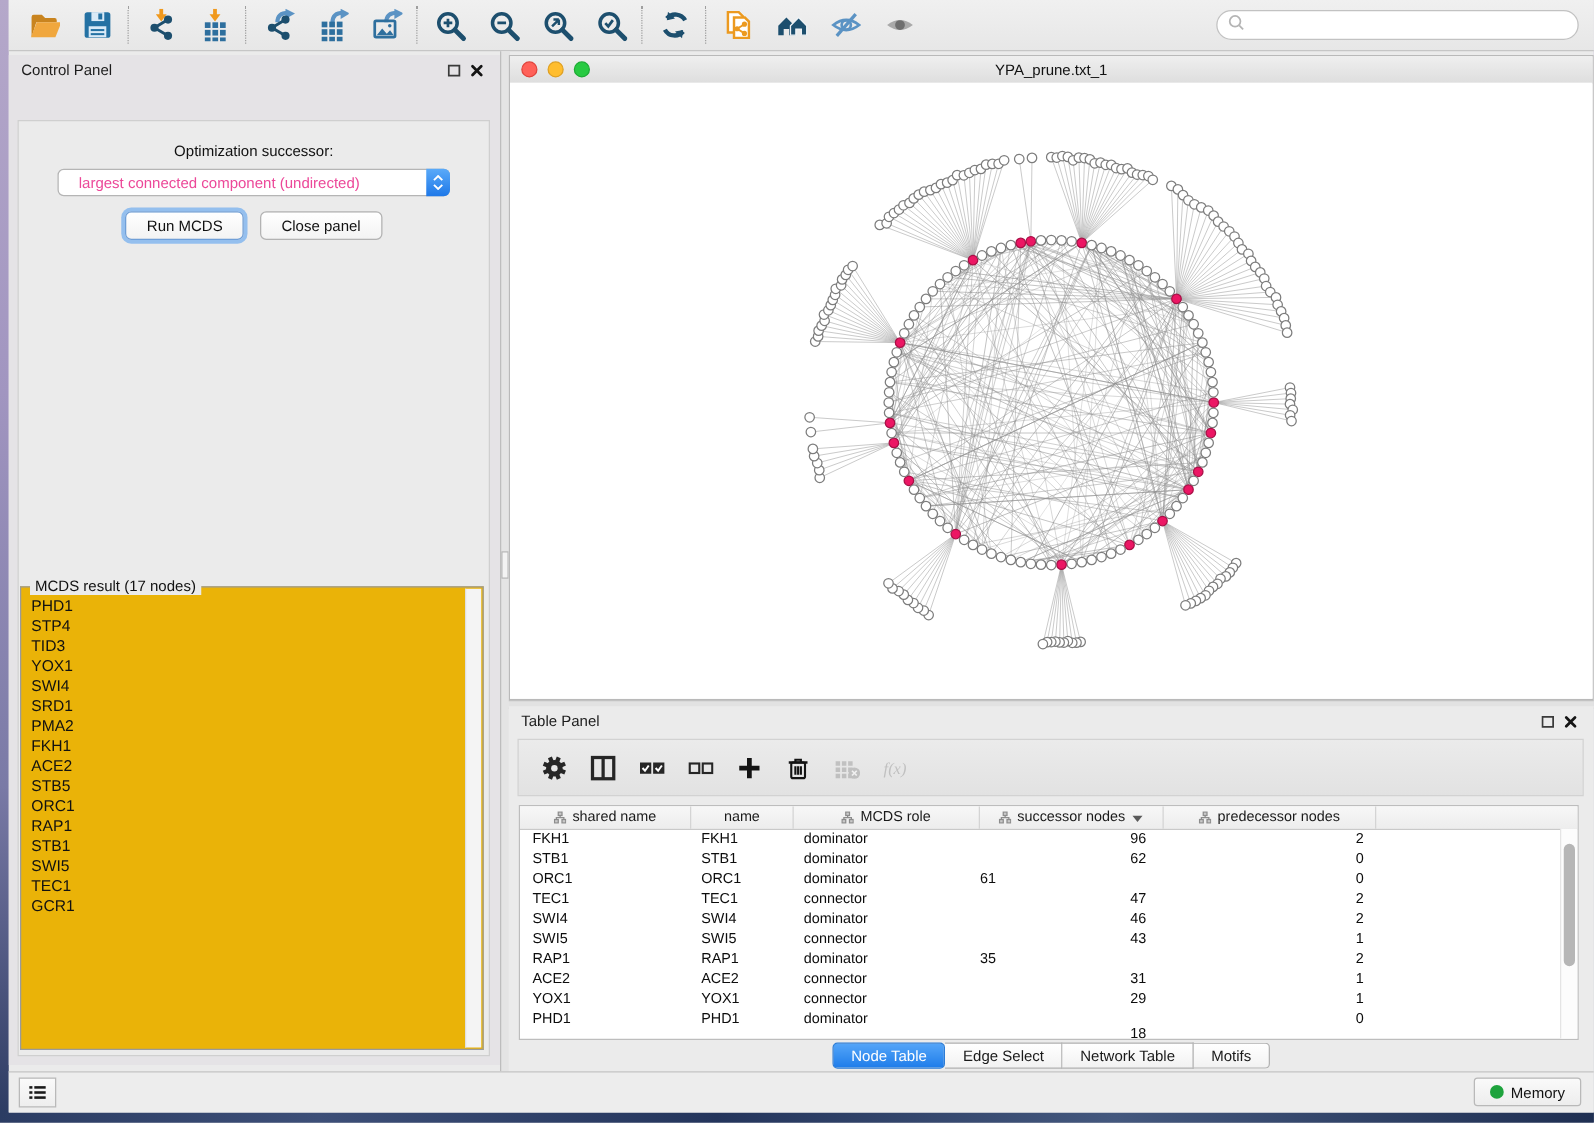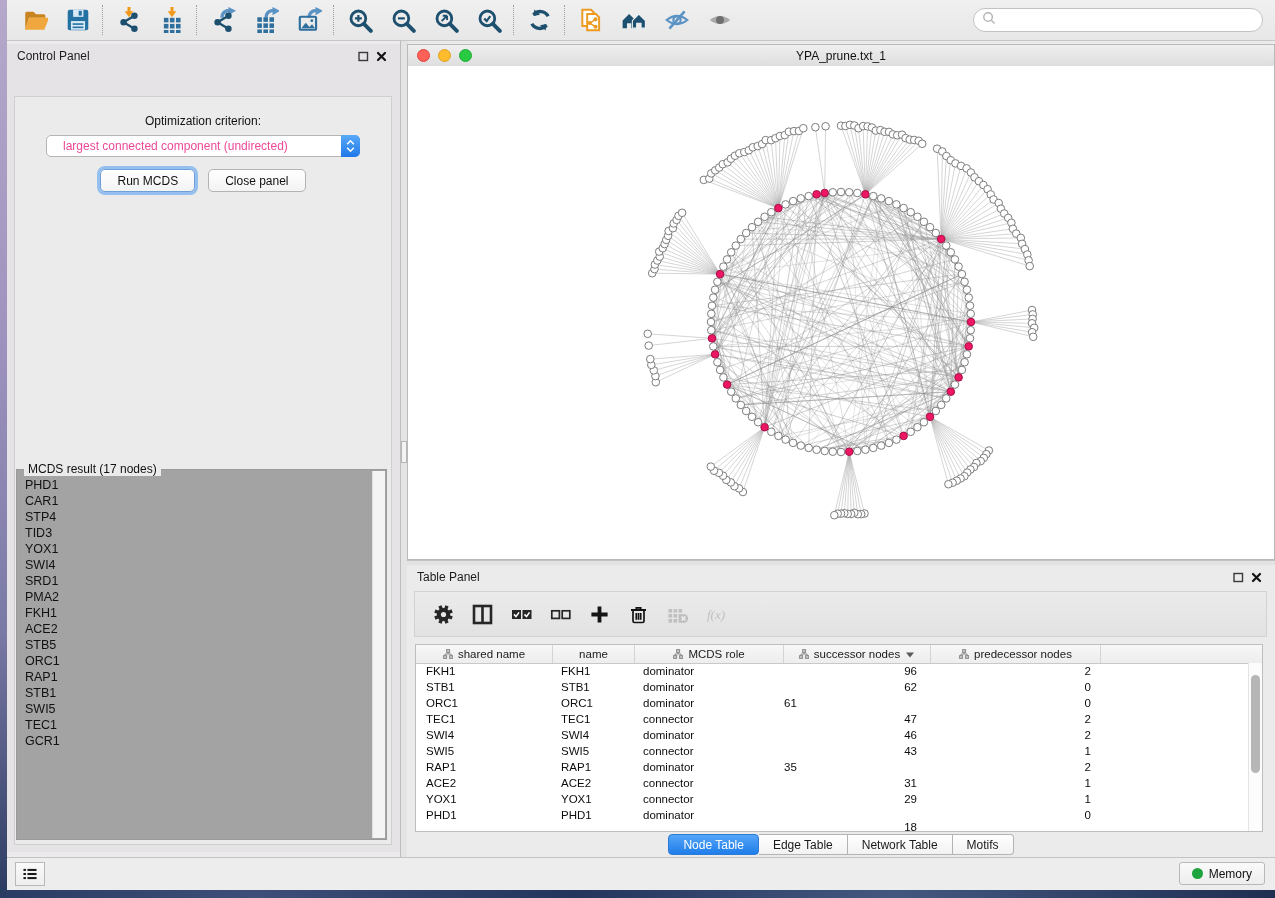--- a/index.html
+++ b/index.html
@@ -43,21 +43,21 @@
   .dropdown{margin:7px auto 0;width:314px;height:22px;background:#fff;border:1px solid #b5b5b5;border-radius:5px;
     display:flex;align-items:center;box-sizing:border-box;}
   .dd-value{flex:1;font-size:12px;padding-left:16px;color:#ec4899;white-space:nowrap;overflow:hidden;}
   .dd-stepper{width:19px;height:22px;margin:-1px -1px -1px 0;border-radius:0 5px 5px 0;
     background:linear-gradient(#5aaaf9,#1e78e8);display:flex;flex-direction:column;align-items:center;justify-content:center;gap:2px;}
   .dd-stepper svg{width:9px;height:5px;display:block;}
   .cp-buttons{display:flex;justify-content:center;gap:13px;margin-top:12px;}
   .cp-btn{height:23px;padding:0 16px;font-size:12px;background:linear-gradient(#ffffff,#f3f3f3);
     border:1px solid #b3b3b3;border-radius:5px;font-family:"Liberation Sans",sans-serif;color:#111;}
   .cp-btn.focused{box-shadow:0 0 0 3px rgba(102,167,239,.65);border-color:#6f9fd8;}
-  .mcds-box{position:absolute;left:1px;width:369px;top:372px;height:369px;background:#a3a3a3;border:1px solid #9a9a9a;}
+  .mcds-box{position:absolute;left:1px;width:369px;top:372px;height:369px;background:#eab308;border:1px solid #9a9a9a;}
   .mcds-legend{position:absolute;top:-8px;left:7px;background:#ebebeb;padding:0 4px;font-size:12px;color:#111;}
   .mcds-list{position:absolute;inset:1px 13px 1px 1px;overflow:hidden;padding:6px 0 0 7px;}
   .mcds-item{font-size:12.5px;line-height:16px;color:#111;}
   .mcds-scroll{position:absolute;top:1px;bottom:1px;right:1px;width:12px;background:#f4f4f4;border-left:1px solid #e0e0e0;}
 
   
   .right-col{position:absolute;left:400px;right:0;top:0;bottom:0;}
   .network-window{position:absolute;left:0;right:0;top:3px;height:516px;background:#fff;border:1px solid #b9b9b9;box-sizing:border-box;}
   .net-titlebar{height:21px;background:linear-gradient(#efefef,#dedede);border-bottom:1px solid #b5b5b5;position:relative;
     display:flex;align-items:center;justify-content:center;}
@@ -290,41 +290,40 @@
               <rect x="1" y="1.5" width="8.5" height="8" fill="none" stroke="#3a3a3a" stroke-width="1.4"></rect>
             </svg>
           </button>
         <button class="pt-btn">
             <svg width="11" height="11" viewBox="0 0 11 11">
               <path d="M2 2 L9 9 M9 2 L2 9" stroke="#151515" stroke-width="2.2" stroke-linecap="round"></path>
             </svg>
           </button>
       </div>
       <div class="cp-inner">
-        <div class="opt-label">Optimization criterion:</div>
+        <div class="opt-label">Optimization successor:</div>
         <div class="dropdown">
           <span class="dd-value">largest connected component (undirected)</span>
           <span class="dd-stepper">
             <svg viewBox="0 0 10 6">
                 <path d="M1 5 L5 1 L9 5" fill="none" stroke="#fff" stroke-width="1.8"></path>
               </svg>
             <svg viewBox="0 0 10 6">
                 <path d="M1 1 L5 5 L9 1" fill="none" stroke="#fff" stroke-width="1.8"></path>
               </svg>
           </span>
         </div>
         <div class="cp-buttons">
           <button class="cp-btn focused">Run MCDS</button>
           <button class="cp-btn">Close panel</button>
         </div>
         <div class="mcds-box">
           <div class="mcds-legend">MCDS result (17 nodes)</div>
           <div class="mcds-list" id="mcds-list">
               <div class="mcds-item">PHD1</div>
-              <div class="mcds-item">CAR1</div>
               <div class="mcds-item">STP4</div>
               <div class="mcds-item">TID3</div>
               <div class="mcds-item">YOX1</div>
               <div class="mcds-item">SWI4</div>
               <div class="mcds-item">SRD1</div>
               <div class="mcds-item">PMA2</div>
               <div class="mcds-item">FKH1</div>
               <div class="mcds-item">ACE2</div>
               <div class="mcds-item">STB5</div>
               <div class="mcds-item">ORC1</div>
@@ -1229,21 +1228,21 @@
                 <div class="td" style="width: 147px; text-align: right; padding-right: 14px; margin-top: 24px;">18</div>
                 <div class="td" style="width: 170px; text-align: right; padding-right: 10px;">0</div>
               </div>
             </div>
           <div class="t-scroll">
               <div class="t-thumb" style="top:12px;height:98px;"></div>
             </div>
         </div>
         <div class="tp-tabs" id="tp-tabs">
             <button class="seg-btn active" style="border-radius: 4px;">Node Table</button>
-            <button class="seg-btn">Edge Table</button>
+            <button class="seg-btn">Edge Select</button>
             <button class="seg-btn">Network Table</button>
             <button class="seg-btn">Motifs</button>
           </div>
       </div>
     </div>
   </div>
 
   <div class="status-bar">
     <button class="sb-left-btn">
       <svg width="18" height="16" viewBox="0 0 22 20">

